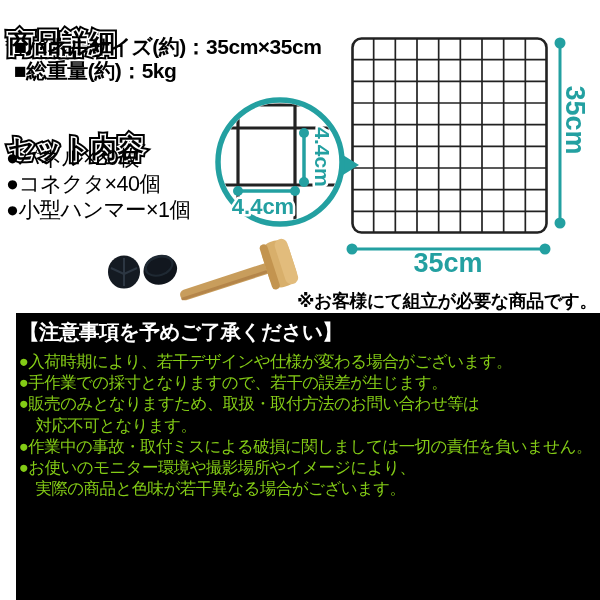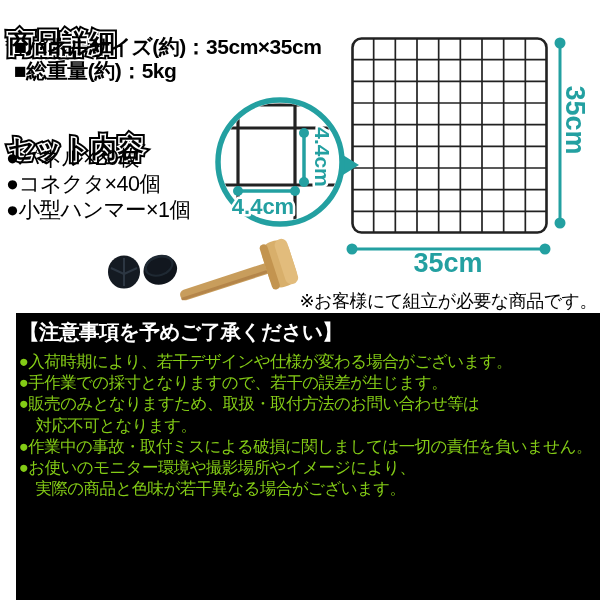--- a/index.html
+++ b/index.html
@@ -29,21 +29,21 @@
   .set-title{position:absolute;left:8px;top:112px;z-index:2;}
 
   .spec-list{position:absolute;left:6px;top:35px;z-index:2;}
   .spec-item{font-size:21px;font-weight:700;color:#000;line-height:23.5px;letter-spacing:-0.5px;white-space:nowrap;padding-left:8px;}
 
   .set-list{position:absolute;left:6px;top:145px;z-index:2;}
   .set-item{font-size:21.5px;font-weight:400;color:#000;line-height:26px;letter-spacing:-0.5px;white-space:nowrap;}
 
   .assembly-note{
     position:absolute;right:3px;top:289px;z-index:2;margin:0;
-    font-size:18px;font-weight:400;color:#000;letter-spacing:-0.5px;white-space:nowrap;
+    font-size:18px;font-weight:700;color:#000;letter-spacing:-0.5px;white-space:nowrap;
   }
 
   
   .notice{
     position:absolute;left:16px;top:313px;width:600px;height:287px;box-sizing:border-box;
     background:#000;color:#fff;padding:5px 2px 0 3px;z-index:3;
   }
   .notice-title{
     margin:0 0 5px 0;font-size:20.5px;font-weight:700;color:#fff;
     letter-spacing:-0.5px;white-space:nowrap;

